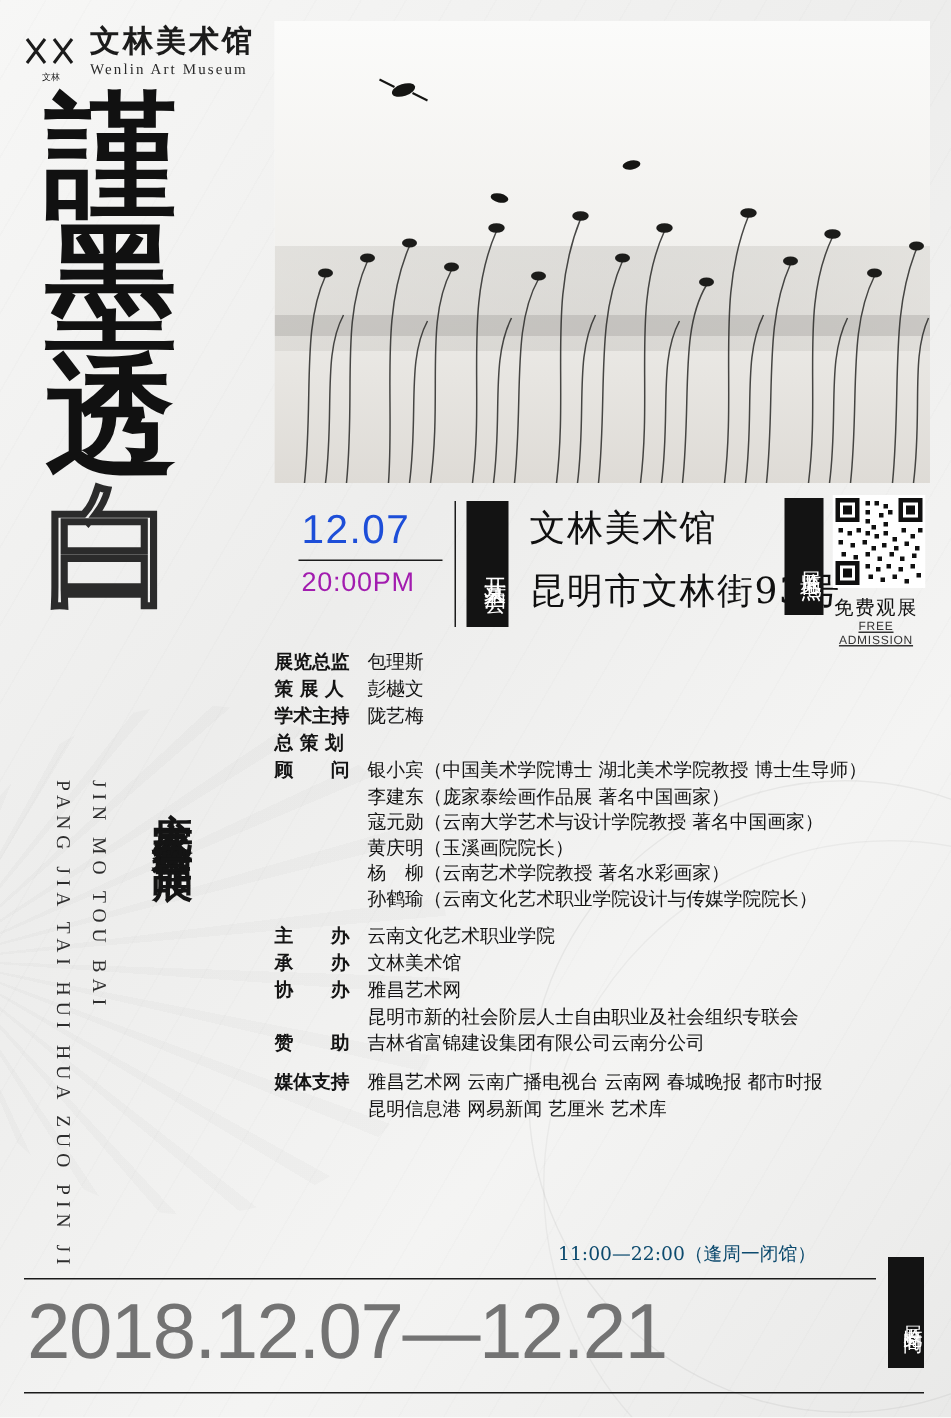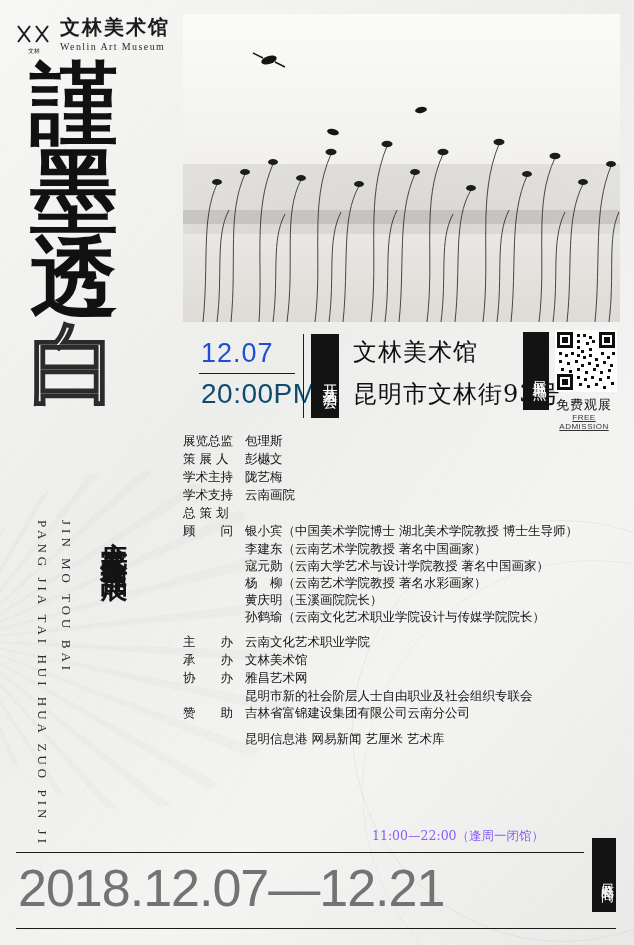--- a/index.html
+++ b/index.html
@@ -172,22 +172,22 @@
     font-family: "Liberation Sans", sans-serif;
     font-size: 27px;
     color: #1d4ed8;
     letter-spacing: 1px;
   }
   .band-time {
     position: absolute;
     left: 18px;
     top: 48px;
     font-family: "Liberation Sans", sans-serif;
-    font-size: 28px;
-    color: #0c4a6e;
+    font-size: 18px;
+    color: #a21caf;
     letter-spacing: 0.5px;
   }
   .band-rule-h {
     position: absolute;
     left: 16px;
     top: 43px;
     width: 96px;
     height: 1px;
     background: #1c1c1c;
   }
@@ -292,42 +292,42 @@
     line-height: 17px;
   }
   .crow {
     display: flex;
     align-items: flex-start;
     margin-bottom: 1px;
   }
   .clabel {
     flex: none;
     width: 62px;
-    font-weight: normal;
+    font-weight: bold;
     letter-spacing: 0px;
     white-space: nowrap;
   }
   .cval {
     flex: 1;
     white-space: nowrap;
   }
   .csub {
     margin-left: 62px;
     white-space: nowrap;
   }
   .gap { height: 8px; }
 
   
   .hours {
     position: absolute;
     left: 372px;
     top: 828px;
     font-family: "DejaVu Serif", serif;
     font-size: 12.5px;
-    color: #8b5cf6;
+    color: #0c4a6e;
   }
   .time-tag {
     position: absolute;
     left: 592px;
     top: 838px;
     width: 24px;
     height: 74px;
     background: #131313;
     color: #ffffff;
     font-family: "DejaVu Serif", serif;
@@ -553,34 +553,30 @@
     </div>
     <div class="crow">
       <div class="clabel">策 展 人</div>
       <div class="cval">彭樾文</div>
     </div>
     <div class="crow">
       <div class="clabel">学术主持</div>
       <div class="cval">陇艺梅</div>
     </div>
     <div class="crow">
-      <div class="clabel">学术支持</div>
-      <div class="cval">云南画院</div>
-    </div>
-    <div class="crow">
       <div class="clabel">总 策 划</div>
     </div>
     <div class="crow">
       <div class="clabel">顾　　问</div>
       <div class="cval">银小宾（中国美术学院博士 湖北美术学院教授 博士生导师）</div>
     </div>
-    <div class="csub">李建东（云南艺术学院教授 著名中国画家）</div>
+    <div class="csub">李建东（庞家泰绘画作品展 著名中国画家）</div>
     <div class="csub">寇元勋（云南大学艺术与设计学院教授 著名中国画家）</div>
+    <div class="csub">黄庆明（玉溪画院院长）</div>
     <div class="csub">杨　柳（云南艺术学院教授 著名水彩画家）</div>
-    <div class="csub">黄庆明（玉溪画院院长）</div>
     <div class="csub">孙鹤瑜（云南文化艺术职业学院设计与传媒学院院长）</div>
 
     <div class="gap"></div>
 
     <div class="crow">
       <div class="clabel">主　　办</div>
       <div class="cval">云南文化艺术职业学院</div>
     </div>
     <div class="crow">
       <div class="clabel">承　　办</div>
@@ -591,20 +587,24 @@
       <div class="cval">雅昌艺术网</div>
     </div>
     <div class="csub">昆明市新的社会阶层人士自由职业及社会组织专联会</div>
     <div class="crow">
       <div class="clabel">赞　　助</div>
       <div class="cval">吉林省富锦建设集团有限公司云南分公司</div>
     </div>
 
     <div class="gap"></div>
 
+    <div class="crow">
+      <div class="clabel">媒体支持</div>
+      <div class="cval">雅昌艺术网 云南广播电视台 云南网 春城晚报 都市时报</div>
+    </div>
     <div class="csub">昆明信息港 网易新闻 艺厘米 艺术库</div>
   </div>
 
   <div class="hours">11:00—22:00（逢周一闭馆）</div>
   <div class="time-tag">展览时间</div>
 
   <div class="footer-rule-top"></div>
   <div class="bigdate">2018.12.07—12.21</div>
   <div class="footer-rule-bot"></div>
 </div>

